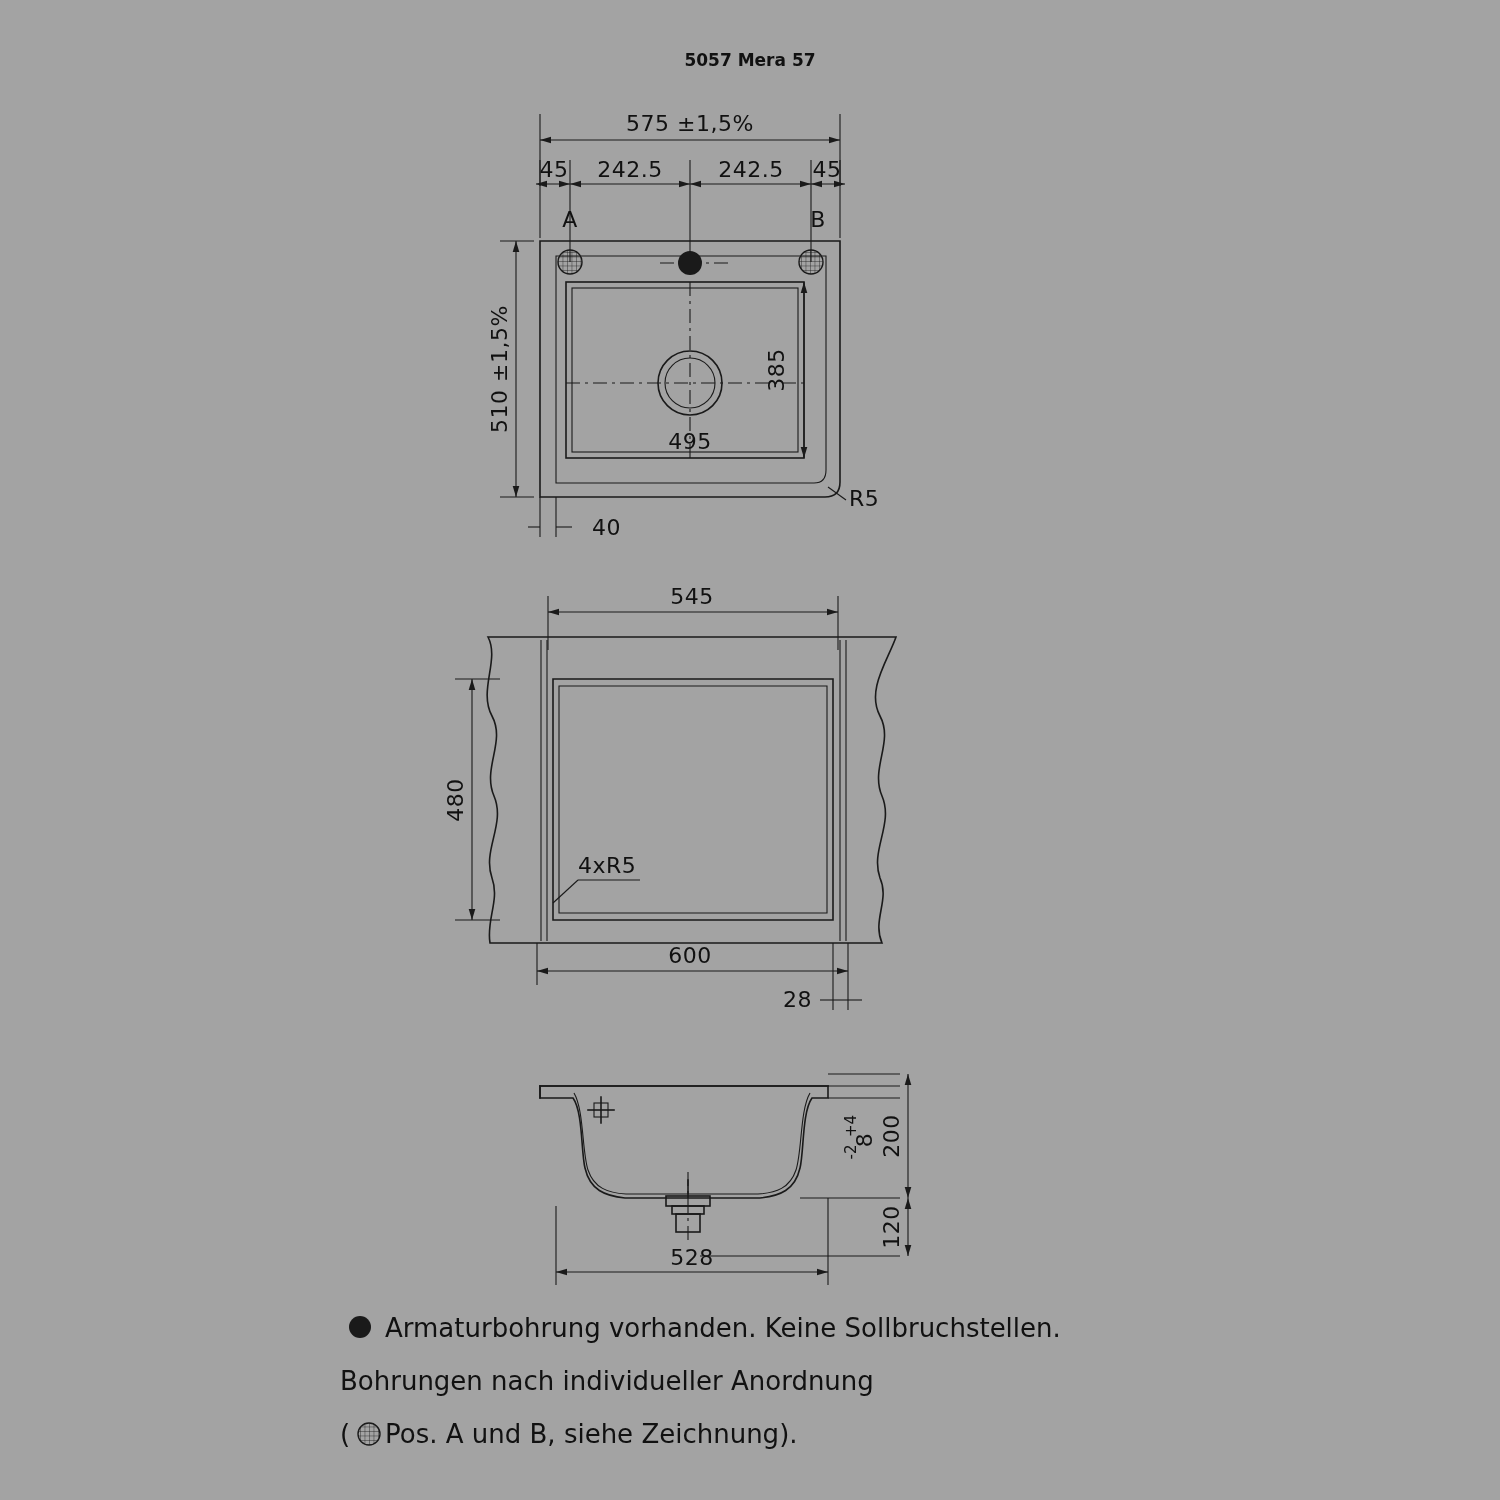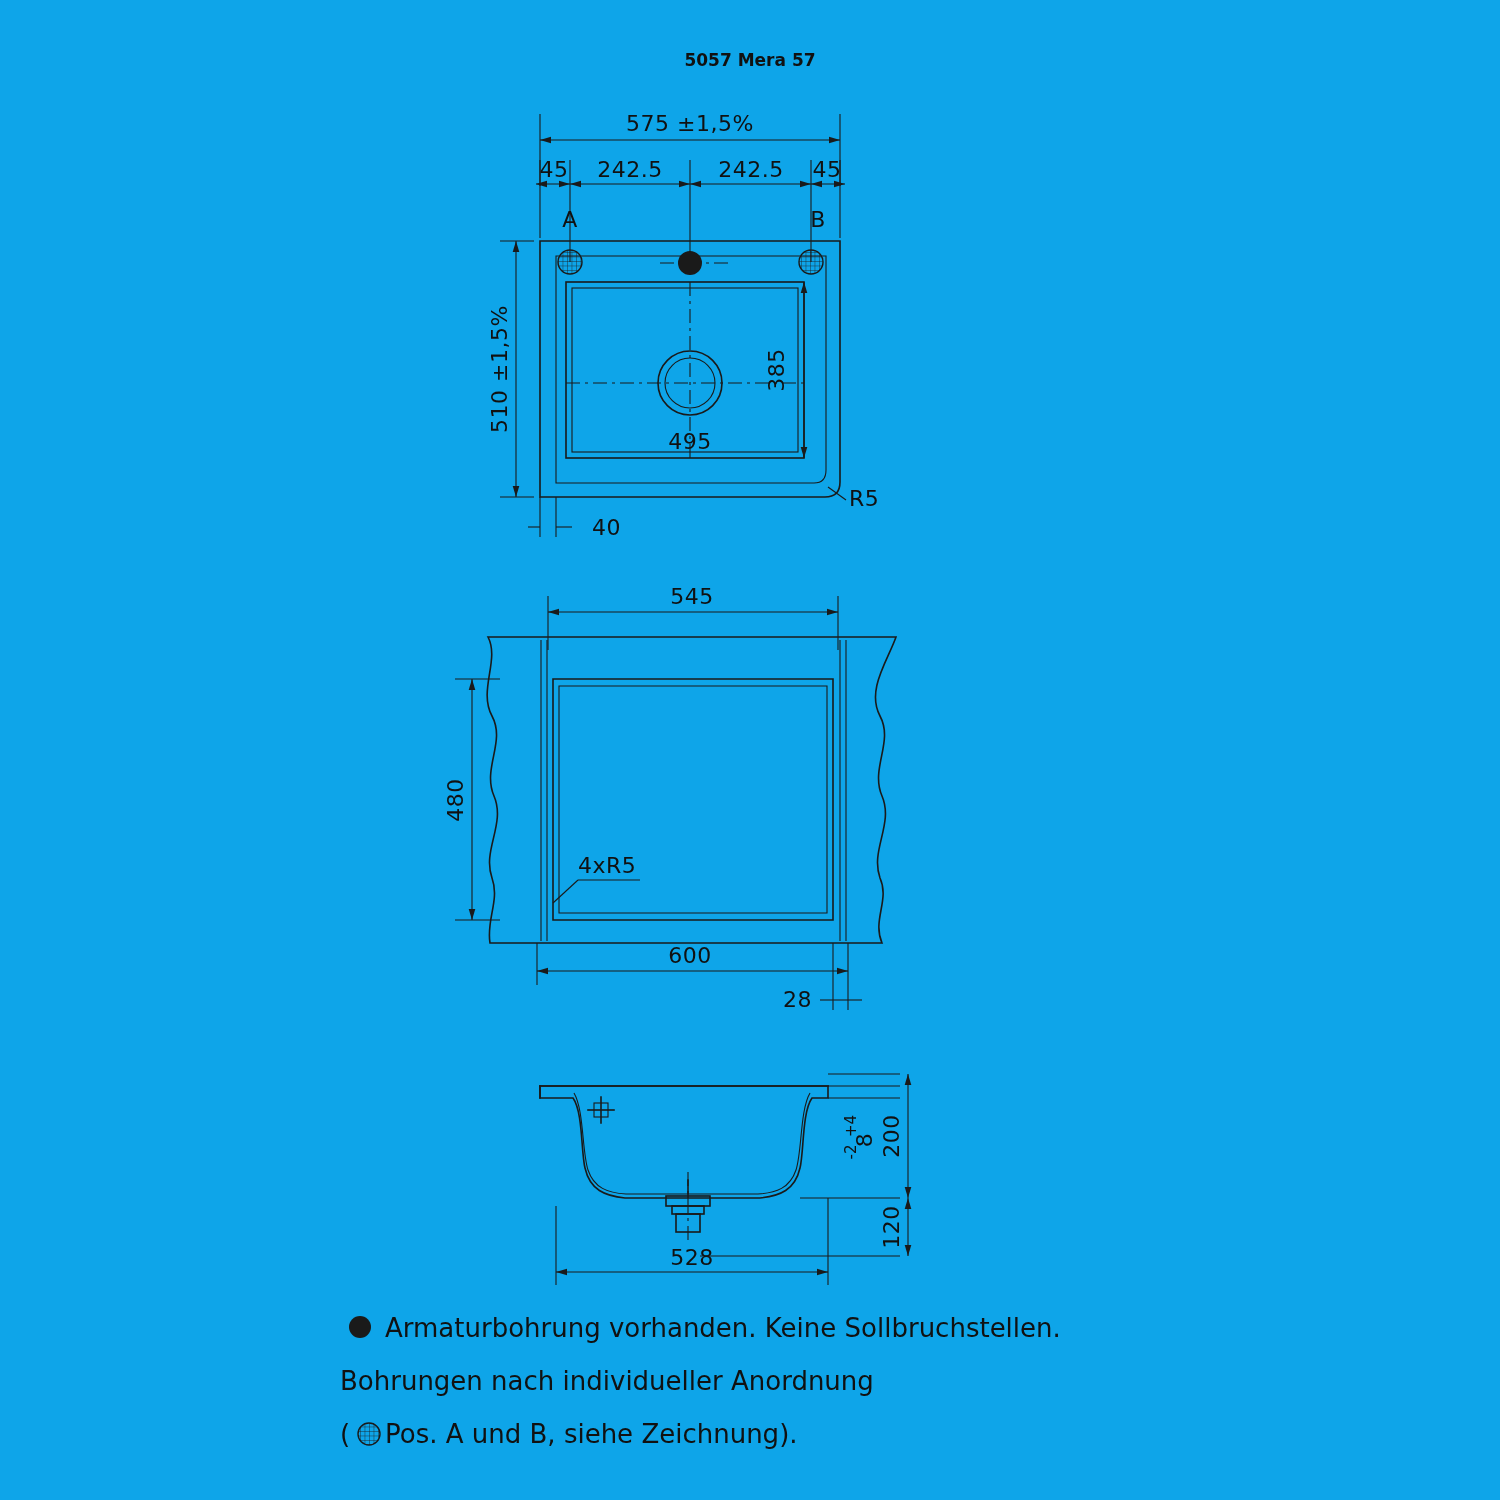--- a/index.html
+++ b/index.html
@@ -7,21 +7,21 @@
     padding: 0;
     background: #ffffff;
   }
   body {
     font-family: "DejaVu Sans", sans-serif;
   }
   #sheet {
     position: relative;
     width: 1500px;
     height: 1500px;
-    background: #0ea5e9;
+    background: #a3a3a3;
     overflow: hidden;
   }
   #sheet svg {
     position: absolute;
     left: 0;
     top: 0;
   }
   .title-text {
     font-family: "DejaVu Sans", sans-serif;
     font-size: 17px;

